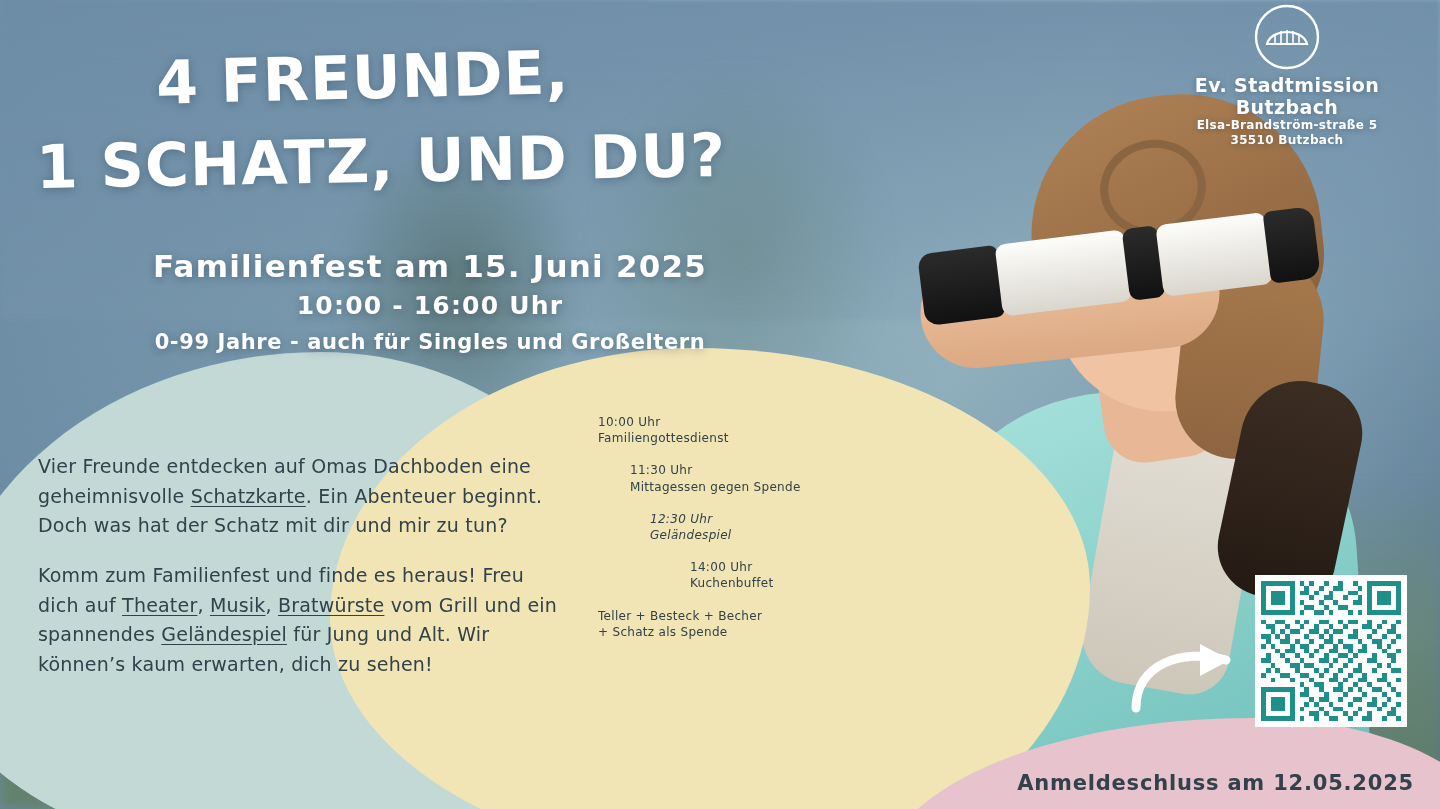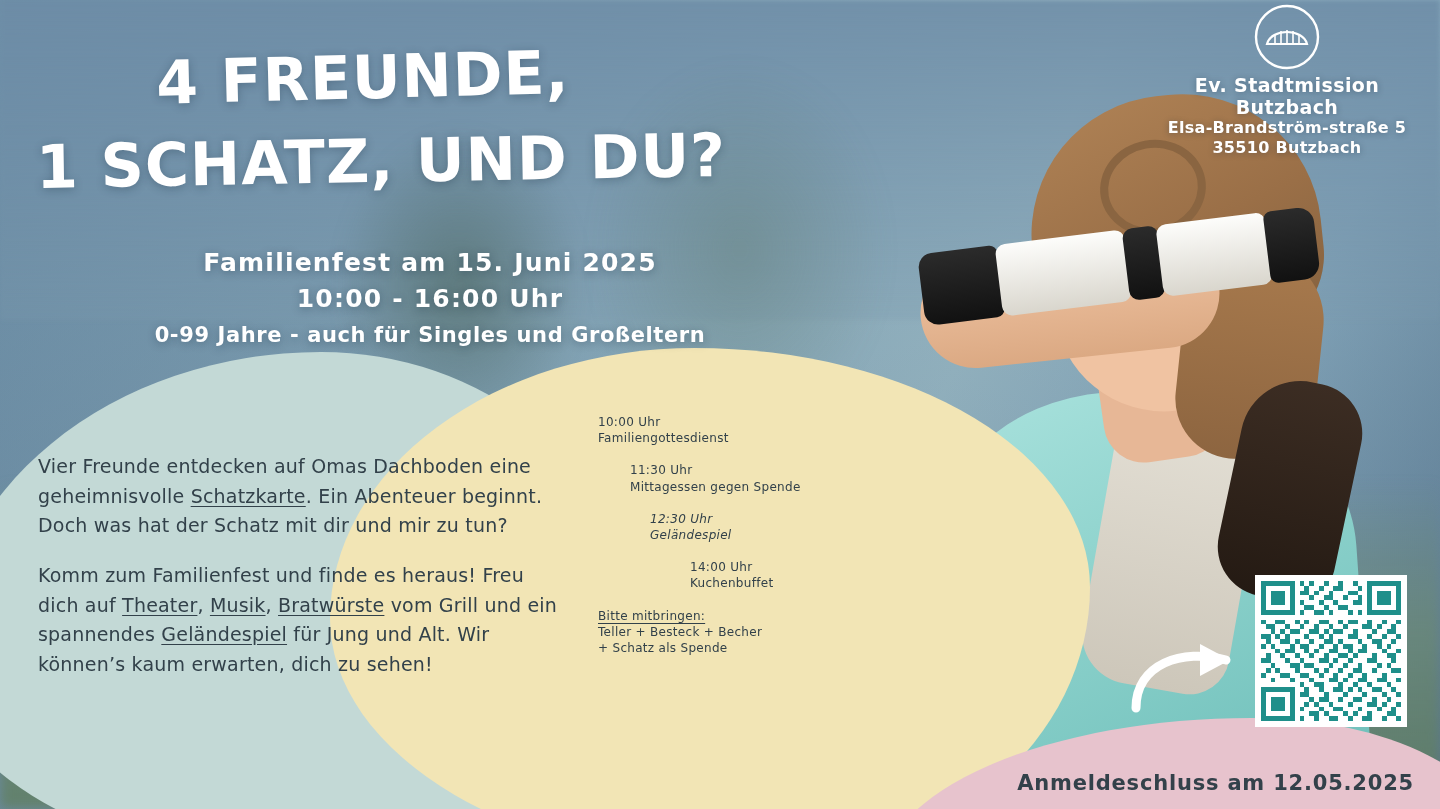--- a/index.html
+++ b/index.html
@@ -202,21 +202,21 @@
   .subhead {
     position: absolute;
     left: 120px; top: 248px;
     width: 620px;
     color: #ffffff;
     text-align: center;
     text-shadow: 0 2px 8px rgba(20,40,60,0.35);
   }
   .subhead .s-line1 {
     display: block;
-    font-size: 25px;
+    font-size: 31px;
     letter-spacing: 1.2px;
     font-weight: 600;
   }
   .subhead .s-line2 {
     display: block;
     font-size: 25px;
     letter-spacing: 1.2px;
     font-weight: 600;
     margin-top: 7px;
   }
@@ -242,21 +242,21 @@
     margin: 0 auto 4px auto;
   }
   .logo .org {
     display: block;
     font-size: 19px;
     letter-spacing: 0.4px;
     font-weight: 600;
   }
   .logo .addr1, .logo .addr2 {
     display: block;
-    font-size: 16px;
+    font-size: 12px;
     letter-spacing: 0.3px;
     line-height: 1.25;
     font-weight: 600;
   }
 
   
   .story {
     position: absolute;
     left: 38px; top: 452px;
     width: 520px;
@@ -403,21 +403,20 @@
     </div>
     <div class="item i2">
       <span class="time">12:30 Uhr</span>
       <span class="desc">Geländespiel</span>
     </div>
     <div class="item i3">
       <span class="time">14:00 Uhr</span>
       <span class="desc">Kuchenbuffet</span>
     </div>
     <div class="bring">
-      <span class="bring-title">Bitte mitbringen:</span>
       <span class="bring-l1">Teller + Besteck + Becher</span>
       <span class="bring-l2">+ Schatz als Spende</span>
     </div>
   </div>
 
   <div class="arrow">
     <svg viewBox="0 0 110 90" aria-hidden="true">
       <path d="M6 78 C6 34 52 18 96 30" fill="none" stroke="#ffffff" stroke-width="9" stroke-linecap="round"></path>
       <path d="M70 14 L100 30 L70 46 Z" fill="#ffffff"></path>
     </svg>

